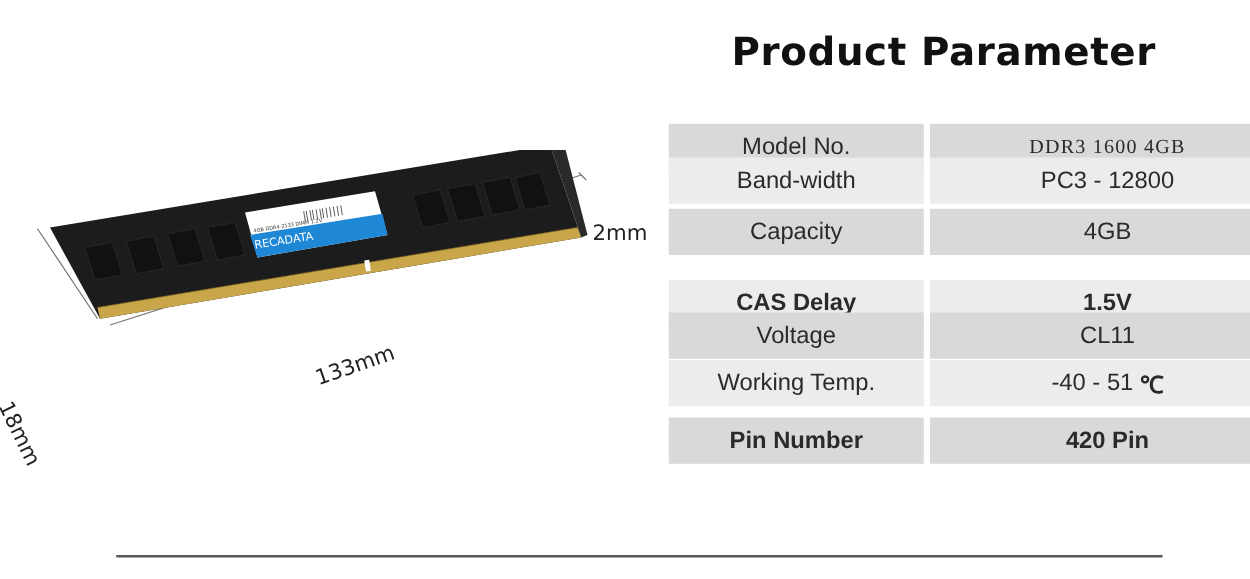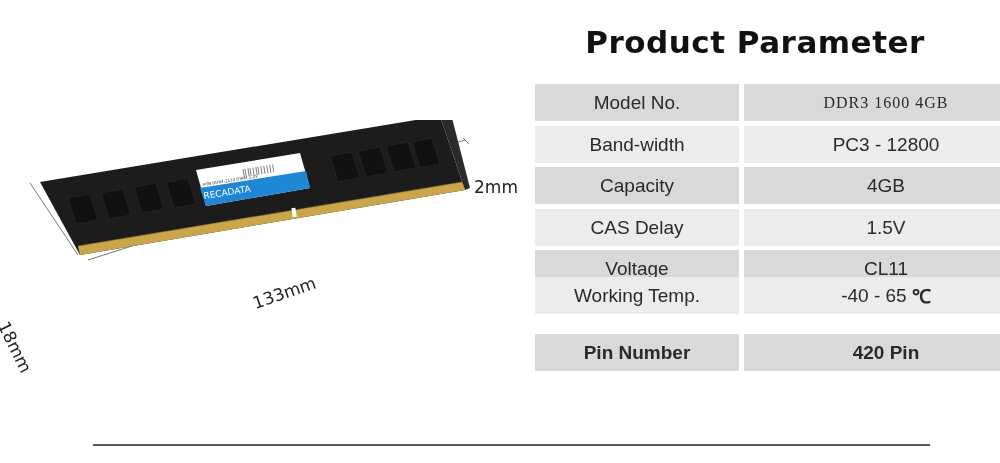--- a/index.html
+++ b/index.html
@@ -82,44 +82,44 @@
       <line x1="271" y1="48" x2="271" y2="56"></line>
         <line x1="274" y1="48" x2="274" y2="56"></line>
     </g>
   </svg>
   <div class="dim-label" style="left:474px; top:57px;">2mm</div>
   <div class="dim-label" style="left:250px; top:174px; transform:rotate(-19deg); transform-origin:left top;">133mm</div>
   <div class="dim-label" style="left:12px; top:198px; transform:rotate(64deg); transform-origin:left top;">18mm</div>
 </div>
 
 <div class="param-table">
-  <div class="param-row row-dark" style="top:0px;">
+  <div class="param-row row-dark" style="top:15px;">
     <div class="cell label">Model No.</div>
     <div class="cell value serif">DDR3  1600  4GB</div>
   </div>
   <div class="param-row row-light" style="top:42px;">
     <div class="cell label">Band-width</div>
     <div class="cell value">PC3 - 12800</div>
   </div>
   <div class="param-row row-dark" style="top:83px;text-align:right;">
     <div class="cell label">Capacity</div>
     <div class="cell value">4GB</div>
   </div>
-  <div class="param-row row-light" style="top:125px;">
+  <div class="param-row row-light" style="top:140px;font-weight:bold;">
     <div class="cell label">CAS Delay</div>
     <div class="cell value">1.5V</div>
   </div>
   <div class="param-row row-dark" style="top:166px;">
     <div class="cell label">Voltage</div>
     <div class="cell value">CL11</div>
   </div>
-  <div class="param-row row-light" style="top:193px;">
+  <div class="param-row row-light" style="top:204px;">
     <div class="cell label">Working Temp.</div>
     <div class="cell value">
-      <span style="white-space:pre;">-40 - 65 </span>
+      <span style="white-space:pre;">-40 - 51 </span>
         <span class="unit-bold">℃</span>
     </div>
   </div>
   <div class="param-row row-dark" style="top:250px;font-weight:bold;">
     <div class="cell label">Pin Number</div>
     <div class="cell value">420 Pin</div>
   </div>
 </div>
 
 <div class="divider"></div>

